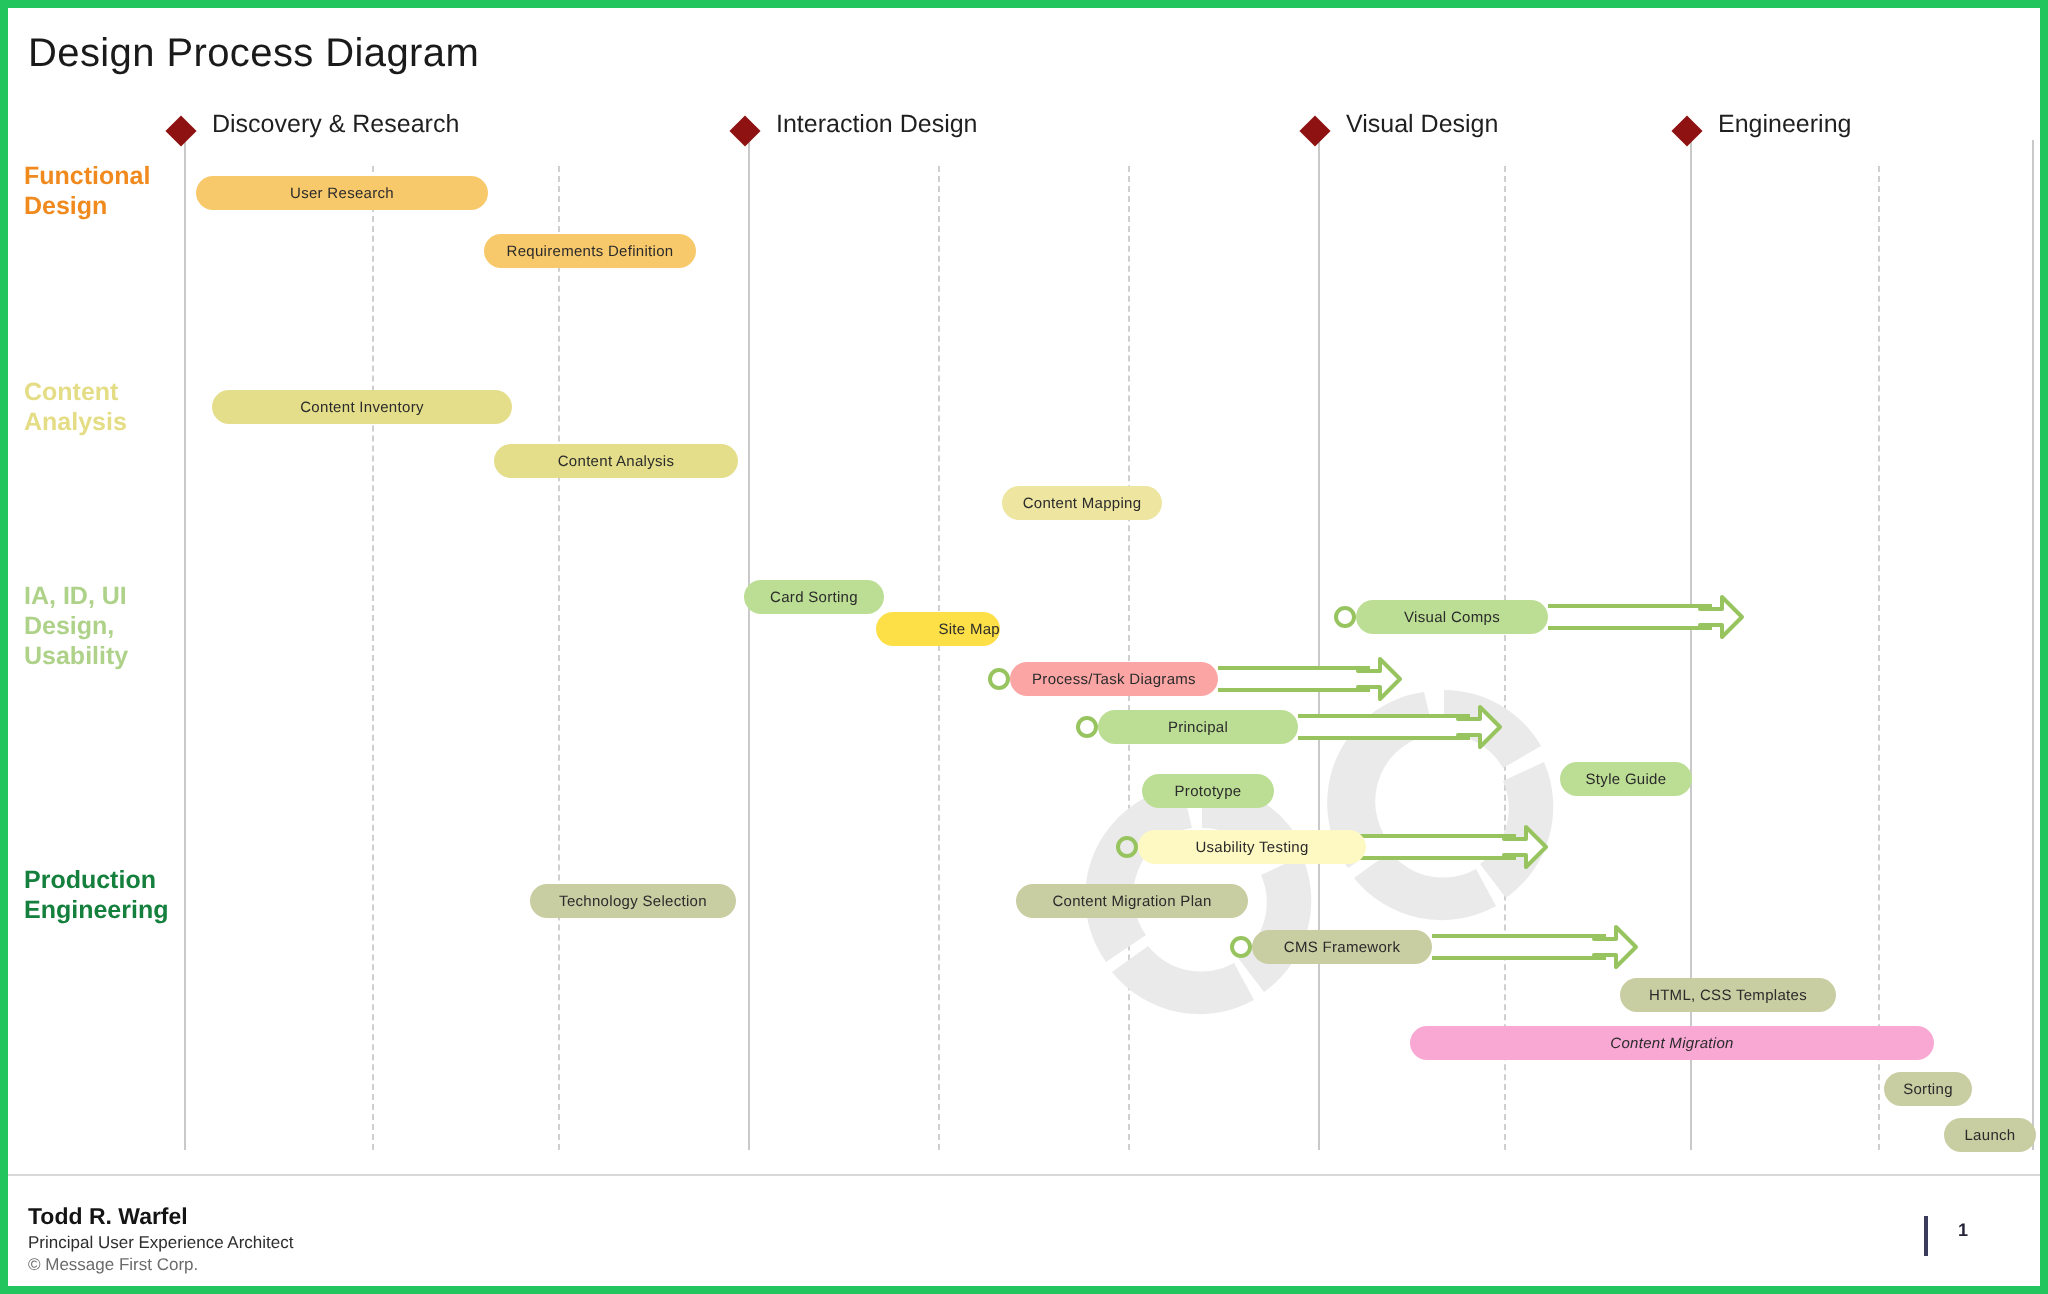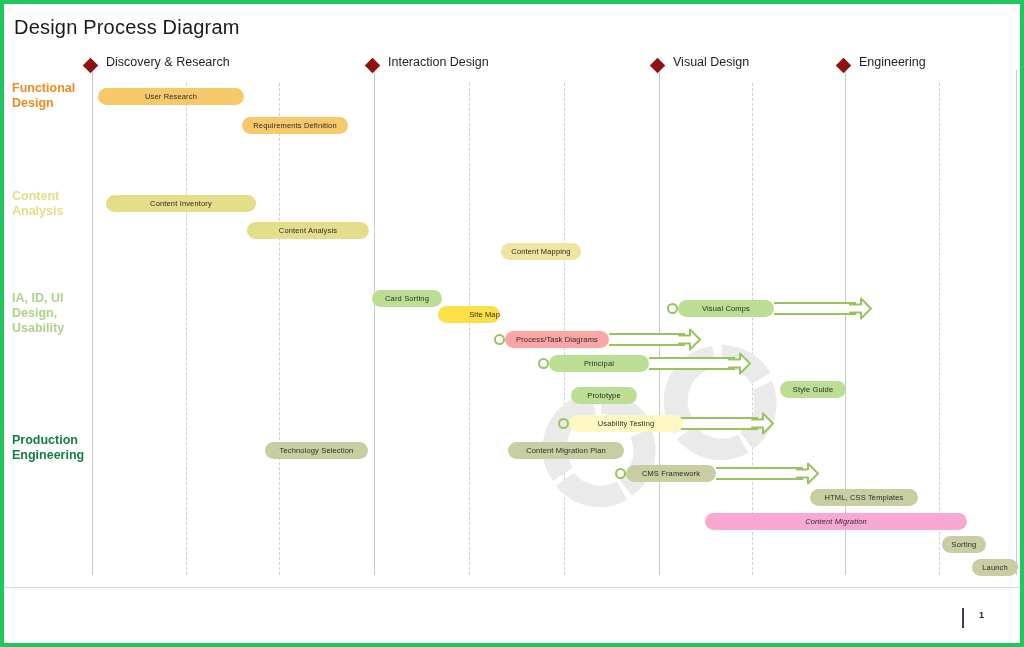--- a/index.html
+++ b/index.html
@@ -314,16 +314,21 @@
         <div class="bar" style="left: 938px; top: 480px; width: 44px; background: rgb(201, 205, 162);">
           <span>Sorting</span>
         </div>
         <div class="bar" style="left: 968px; top: 503px; width: 46px; background: rgb(201, 205, 162);">
           <span>Launch</span>
         </div>
       </div>
   </div>
 
   <div id="footline"></div>
+  <div id="footer">
+    <div class="fname">Todd R. Warfel</div>
+    <div class="frole">Principal User Experience Architect</div>
+    <div class="fcopy">© Message First Corp.</div>
+  </div>
   <div id="pagerule"></div>
   <div id="pagenum">1</div>
 
 </div>
 
 </body></html>

